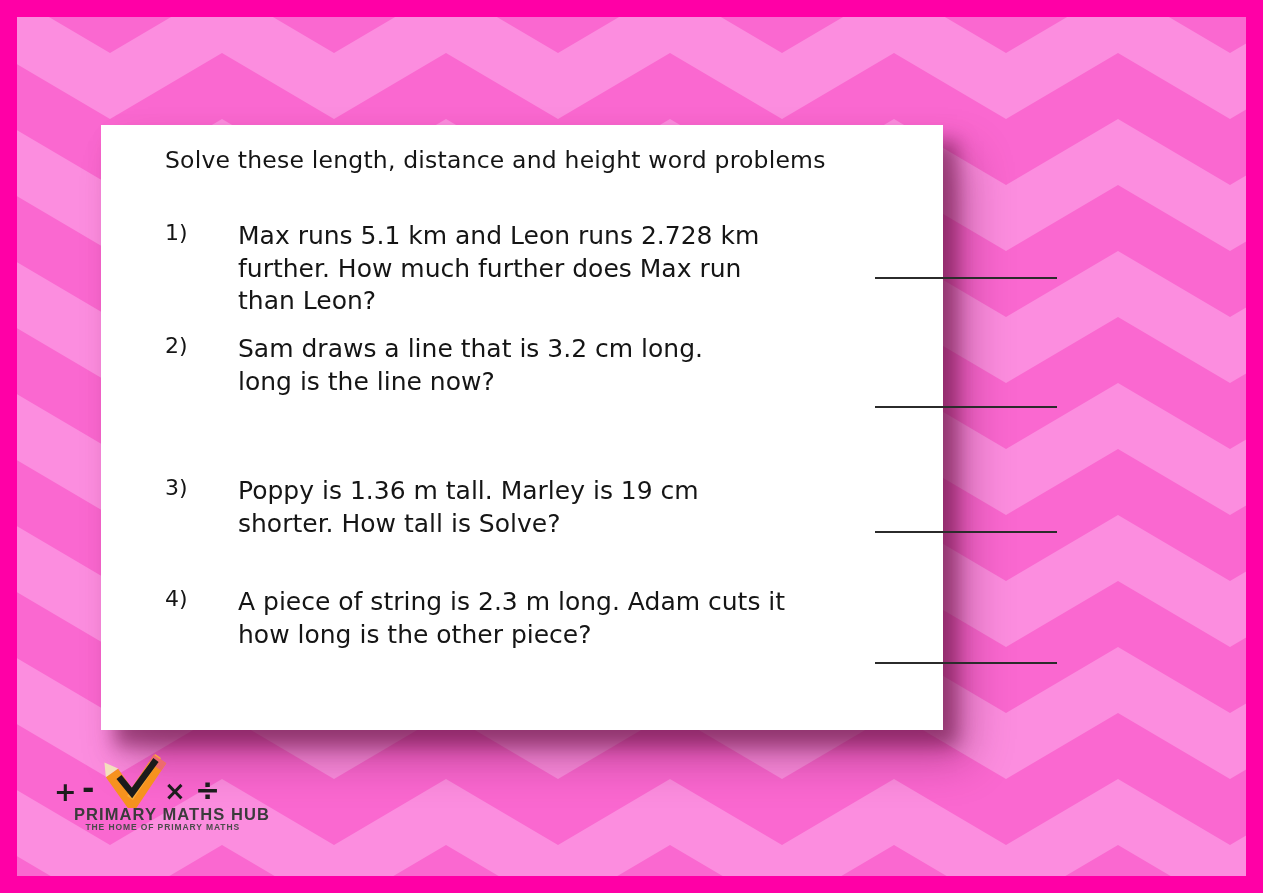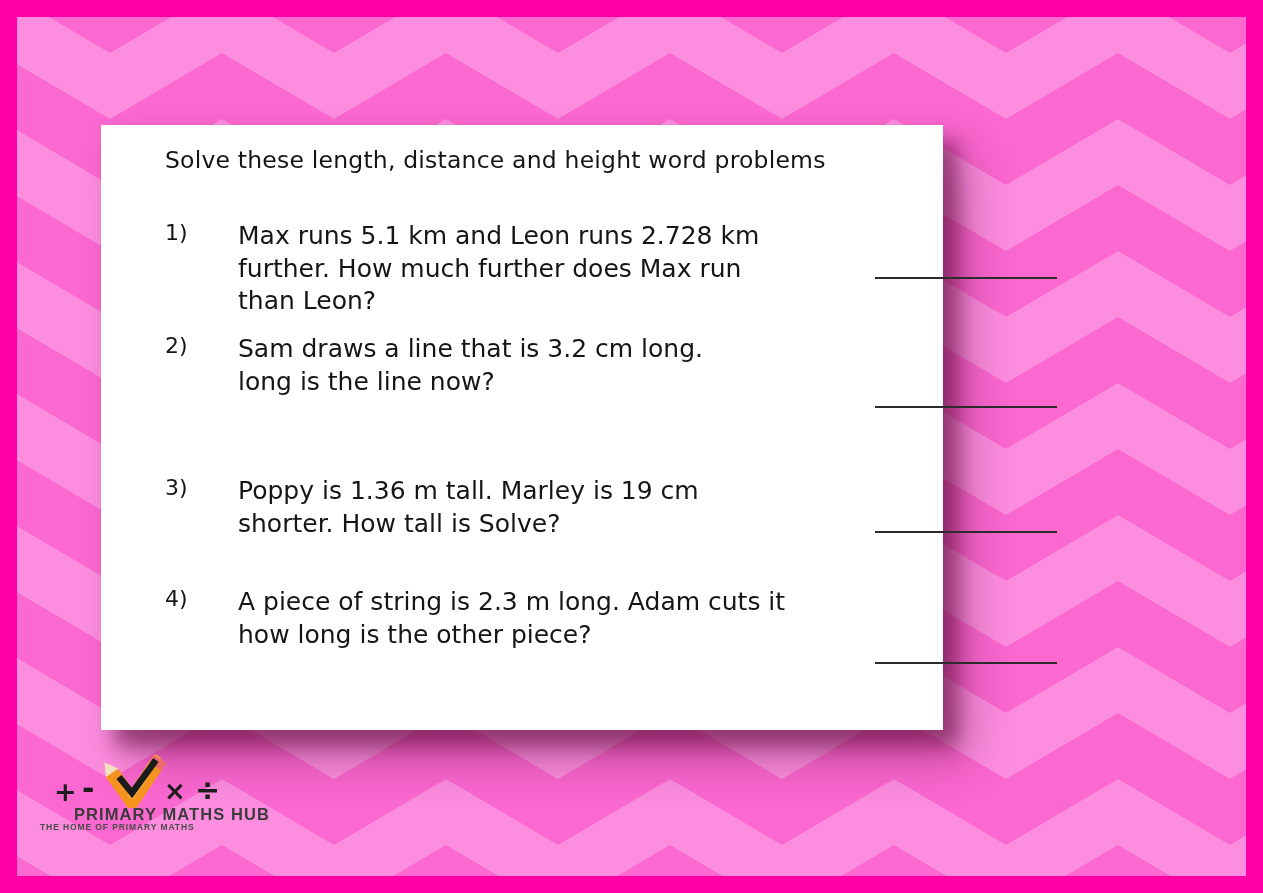--- a/index.html
+++ b/index.html
@@ -46,21 +46,21 @@
   .sym-minus{left:42px;top:26px;font-size:30px;}
   .sym-times{left:124px;top:30px;font-size:26px;}
   .sym-divide{left:155px;top:27px;font-size:30px;}
   .pencil{position:absolute;left:64px;top:2px;width:64px;height:58px;}
   .logo-name{
     position:absolute;left:0;top:57px;width:200px;text-align:center;
     font-family:"Liberation Sans",sans-serif;font-weight:700;
     font-size:16.5px;letter-spacing:1.1px;color:var(--logo-text,#3b3b3b);white-space:nowrap;margin-left:32px;
   }
   .logo-tagline{
-    position:absolute;left:0;top:74px;width:200px;text-align:left;
+    position:absolute;left:0;top:74px;width:200px;text-align:right;
     font-family:"Liberation Sans",sans-serif;font-weight:700;
     font-size:8.5px;letter-spacing:.9px;color:var(--tagline,#4b4b4b);white-space:nowrap;
   }
 </style>
 </head>
 <body>
 
 <svg class="bg-svg" width="1263" height="893" viewBox="0 0 1263 893" xmlns="http://www.w3.org/2000/svg">
   <defs>
     <pattern id="chev" width="224" height="132" patternUnits="userSpaceOnUse" patternTransform="translate(-2,53)">

